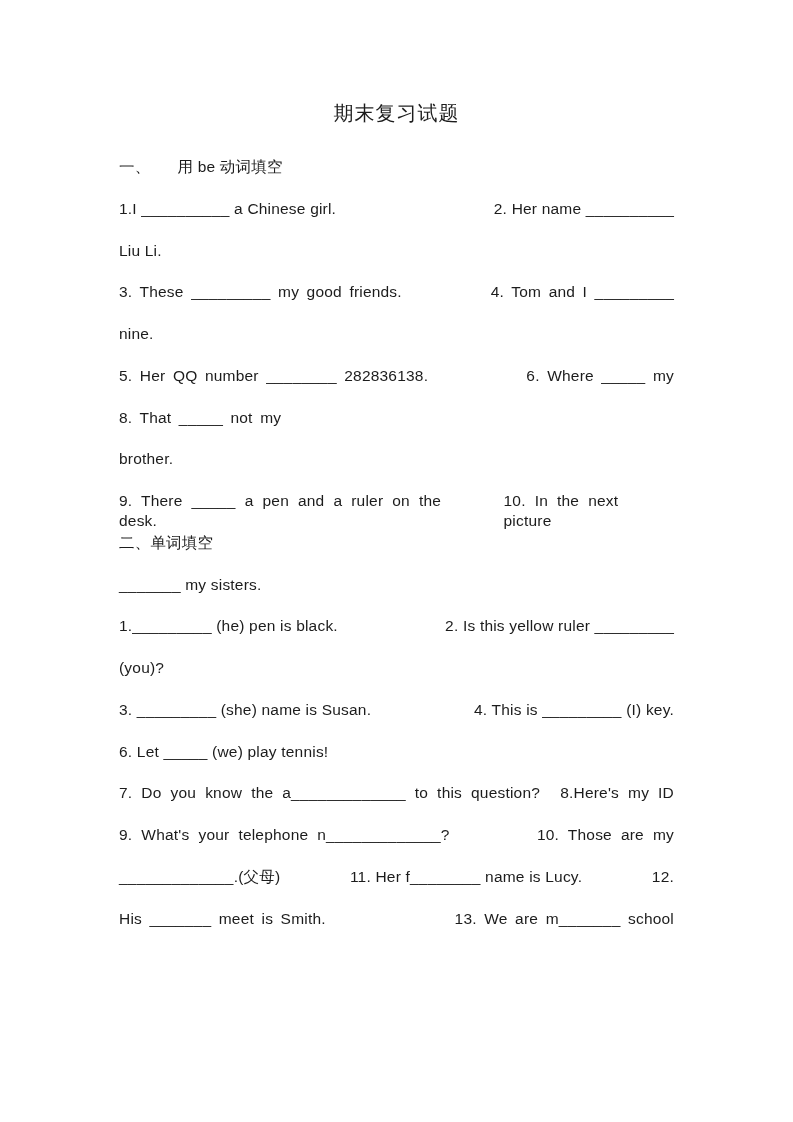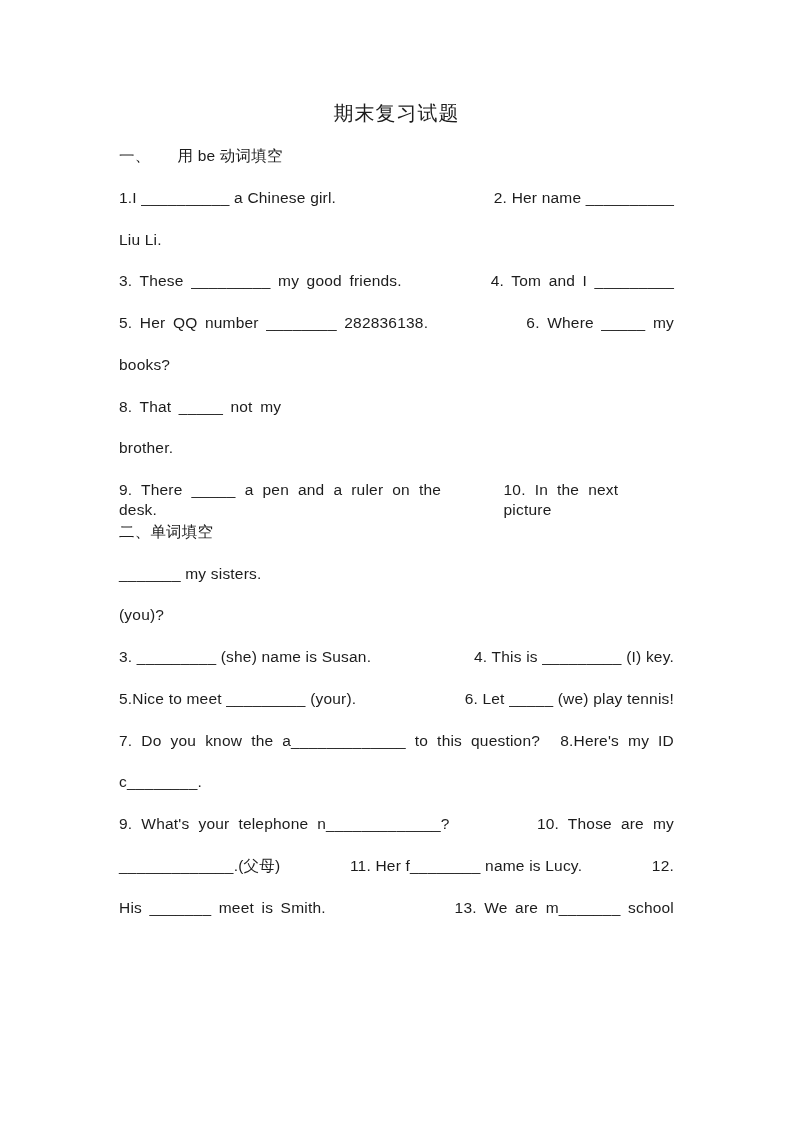--- a/index.html
+++ b/index.html
@@ -35,20 +35,21 @@
     display: flex;
     justify-content: space-between;
     align-items: flex-start;
     height: 41.75px;
     font-size: 15.5px;
     line-height: 20px;
     letter-spacing: 0.2px;
   }
   .line span {
     white-space: pre-wrap;
+    margin-top: 11px;
   }
   
   .j1 { word-spacing: 3px; }
   
   .j2 { word-spacing: 4.5px; gap: 18px; }
 </style>
 </head>
 <body>
 
 <div class="page">
@@ -68,29 +69,29 @@
 
     <div class="line">
       <span>Liu Li.</span>
     </div>
 
     <div class="line j1">
       <span>3. These _________ my good friends.</span>
       <span>4. Tom and I _________</span>
     </div>
 
+    <div class="line">
+      <span>nine.</span>
+    </div>
 
     <div class="line j1">
       <span>5. Her QQ number ________ 282836138.</span>
       <span>6. Where _____ my</span>
     </div>
 
-    <div class="line">
-      <span>books?</span>
-    </div>
 
     <div class="line j1">
       <span>8. That _____ not my</span>
     </div>
 
     <div class="line">
       <span>brother.</span>
     </div>
 
     <div class="line j2">
@@ -99,43 +100,43 @@
     </div>
 
     <div class="line">
       <span>二、单词填空</span>
     </div>
 
     <div class="line">
       <span>_______ my sisters.</span>
     </div>
 
+    <div class="line">
+      <span>1._________ (he) pen is black.</span>
+      <span>2. Is this yellow ruler _________</span>
+    </div>
 
     <div class="line">
       <span>(you)?</span>
     </div>
 
     <div class="line">
       <span>3. _________ (she) name is Susan.</span>
       <span>4. This is _________ (I) key.</span>
     </div>
 
     <div class="line">
-      <span>5.Nice to meet _________ (your).</span>
       <span>6. Let _____ (we) play tennis!</span>
     </div>
 
     <div class="line j2">
       <span>7. Do you know the a_____________ to this question?</span>
       <span>8.Here's my ID</span>
     </div>
 
-    <div class="line">
-      <span>c________.</span>
-    </div>
 
     <div class="line j2">
       <span>9. What's your telephone n_____________?</span>
       <span>10. Those are my</span>
     </div>
 
     <div class="line">
       <span>_____________.(父母)</span>
       <span>11. Her f________ name is Lucy.</span>
       <span>12.</span>

